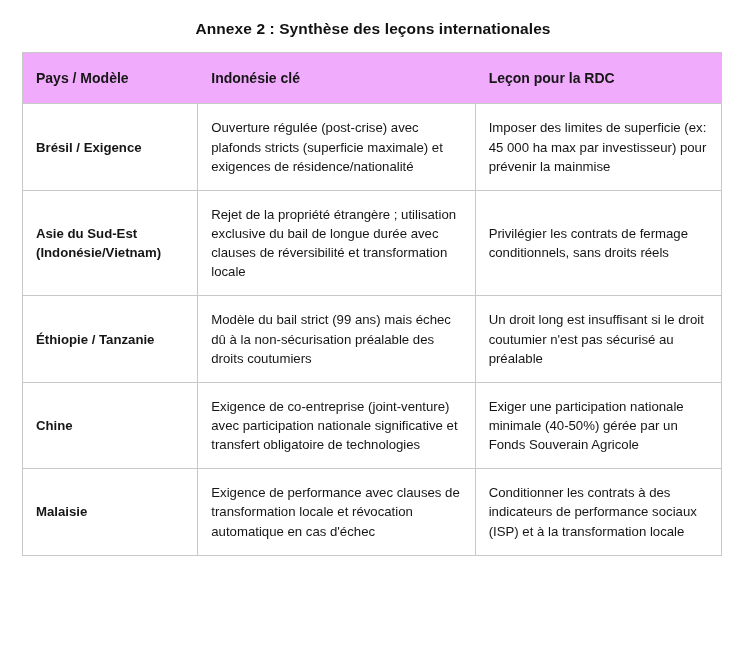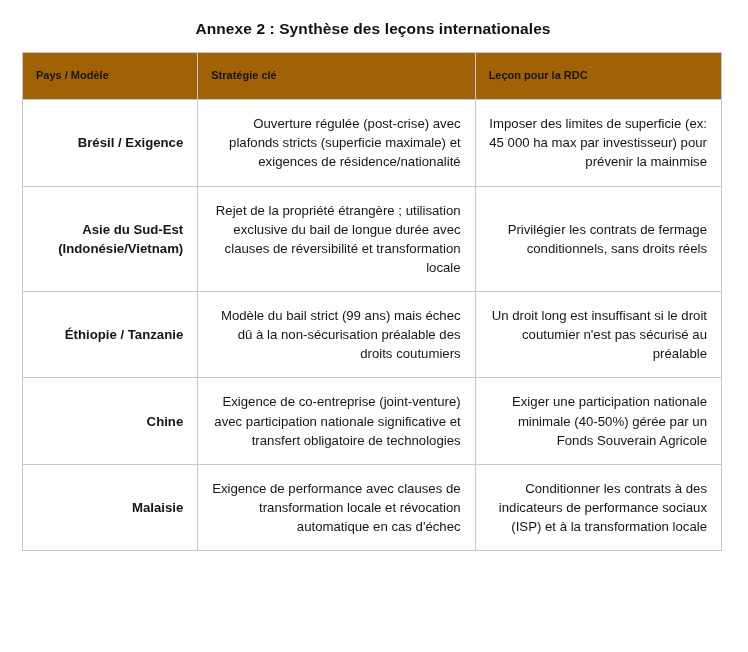--- a/index.html
+++ b/index.html
@@ -40,29 +40,28 @@
     background: #ffffff;
   }
   table.lessons-table th,
   table.lessons-table td {
     border: 1px solid #c8c8c8;
     vertical-align: middle;
     padding: 14px 14px 14px 13px;
     font-size: 13.2px;
     line-height: 1.45;
     color: #161616;
-    text-align: right;
   }
   table.lessons-table thead th {
     font-weight: bold;
-    font-size: 11px;
+    font-size: 14px;
     padding-top: 15px;
     padding-bottom: 15px;
     text-align: left;
-    background: #a16207;
+    background: #f0abfc;
   }
   .col-country { width: 175px; }
   .col-strategy { width: 277px; }
   .col-lesson { width: 246px; }
 
   td.country-cell {
     font-weight: bold;
     font-size: 13.3px;
     padding-left: 13px;
     padding-right: 8px;
@@ -88,21 +87,21 @@
 
   <table class="lessons-table">
     <colgroup>
       <col class="col-country">
       <col class="col-strategy">
       <col class="col-lesson">
     </colgroup>
     <thead>
       <tr>
         <th>Pays / Modèle</th>
-        <th>Stratégie clé</th>
+        <th>Indonésie clé</th>
         <th>Leçon pour la RDC</th>
       </tr>
     </thead>
     <tbody>
       <tr>
         <td class="country-cell">
           <span class="cell-text">Brésil / Exigence</span>
         </td>
         <td class="strategy-cell">
           <span class="cell-text">Ouverture régulée (post-crise) avec plafonds stricts (superficie maximale) et exigences de résidence/nationalité</span>

